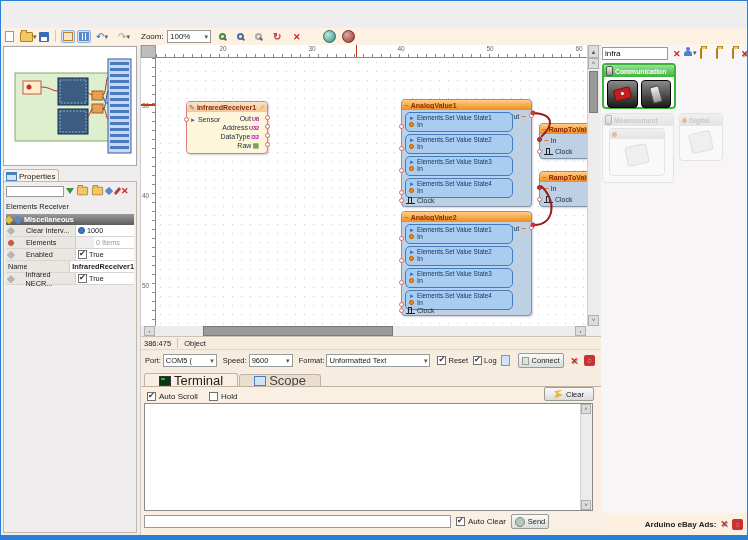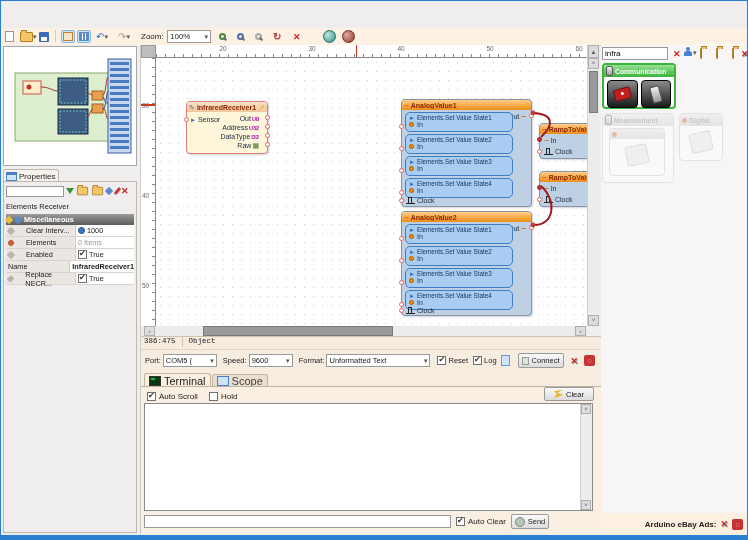--- a/index.html
+++ b/index.html
@@ -116,28 +116,28 @@
   .toolbtn{width:30px;height:26px;background:linear-gradient(#8a8a8a,#1a1a1a);border:1px solid #000;border-radius:4px;display:flex;align-items:center;justify-content:center;}
   .irdev{width:15px;height:10px;background:#c02020;border:1px solid #701010;border-radius:2px;position:relative;transform:rotate(-15deg);}
   .irdev::after{content:"";position:absolute;width:3px;height:3px;background:#fff;border-radius:50%;top:3px;left:6px;}
   .remote{width:8px;height:15px;background:linear-gradient(#f0f0f0,#9a9a9a);border:1px solid #555;border-radius:2px;transform:rotate(-15deg);}
   .ghost{width:20px;height:18px;background:#e8e8e8;border:1px solid #bbb;border-radius:3px;transform:rotate(-12deg);}
   .person{width:9px;height:10px;position:relative;}
   .person::before{content:"";position:absolute;left:2.5px;top:0;width:4px;height:4px;border-radius:50%;background:#4a80d0;}
   .person::after{content:"";position:absolute;left:0.5px;top:4px;width:8px;height:5px;border-radius:3px 3px 0 0;background:#4a80d0;}
 
   
-  .statusbar{left:140px;top:335px;width:460px;height:14px;background:#f6ecdf;border-top:1px solid #cfc2ae;border-bottom:1px solid #e2d6c4;box-sizing:border-box;display:flex;align-items:flex-start;font-size:7.5px;font-family:Liberation Mono, monospace;}
+  .statusbar{left:140px;top:335px;width:460px;height:14px;background:#f6ecdf;border-top:1px solid #cfc2ae;border-bottom:1px solid #e2d6c4;box-sizing:border-box;display:flex;align-items:center;font-size:7.5px;}
   .vsep{width:1px;height:10px;background:#cfc2ae;margin:0 6px;}
   .commbar{left:140px;top:349px;width:460px;height:21px;background:#f6ecdf;display:flex;align-items:center;font-size:7.5px;}
   .btn{background:linear-gradient(#fafafa,#dcdcdc);border:1px solid #9a9a9a;border-radius:2px;display:flex;align-items:center;justify-content:center;gap:3px;box-sizing:border-box;font-size:7.5px;color:#222;}
   .power{width:11px;height:11px;background:#c83232;border-radius:2px;color:#fff;font-size:7px;text-align:center;line-height:11px;}
   .g-wrenchx::before{content:"✕";color:#cc2222;font-weight:bold;font-size:9px;text-shadow:1px 1px 0 #8aa;}
   .tabs{left:140px;top:370px;width:460px;height:15px;background:#f6ecdf;display:flex;align-items:flex-end;padding-left:3px;box-sizing:border-box;gap:1px;}
-  .tab{height:14px;display:flex;align-items:center;gap:3px;padding:0 4px;border:1px solid #c0b4a0;border-bottom:none;border-radius:3px 3px 0 0;font-size:11px;box-sizing:border-box;text-align:center;}
+  .tab{height:14px;display:flex;align-items:center;gap:3px;padding:0 14px;border:1px solid #c0b4a0;border-bottom:none;border-radius:3px 3px 0 0;font-size:13px;box-sizing:border-box;text-align:center;}
   .tab.active{background:#f9efe2;position:relative;top:1px;}
   .tab.inactive{background:#ead! ;background:#eadfce;color:#444;height:12px;}
   .term-ic{width:10px;height:8px;background:#08380f;border:1px solid #333;position:relative;}
   .term-ic::after{content:"";position:absolute;left:1px;top:1px;width:4px;height:2px;background:#2fae4f;}
   .scope-ic{width:10px;height:8px;background:#cfe4f7;border:1px solid #4a80c0;}
   .termbody{left:140px;top:385px;width:460px;height:149px;background:#f9efe2;border-top:1px solid #c0b4a0;box-sizing:border-box;}
   .broom{width:9px;height:9px;background:#e8b830;clip-path:polygon(100% 0,40% 35%,100% 60%,0 100%,30% 45%,0 20%);}
   .sendic{width:8px;height:8px;border-radius:50%;background:#b8c8b8;border:1px solid #788878;}
   .txtarea{position:absolute;background:#fff;border:1px solid #8a8a8a;box-sizing:border-box;}
   .ads{left:600px;top:512px;width:148px;height:22px;background:#fdf0e1;display:flex;align-items:center;justify-content:flex-end;gap:4px;padding-right:6px;box-sizing:border-box;}
@@ -271,21 +271,21 @@
           <span class="val">
               <span class="bluedot"></span>
               <span>1000</span>
             </span>
         </div>
         <div class="grow">
           <span class="lab">
               <span class="wr red"></span>
               <span>Elements</span>
             </span>
-          <span class="val" style="color:#999;">
+          <span class="val" style="color:#999;margin-left:18px;">
               <span>0 Items</span>
             </span>
         </div>
         <div class="grow">
           <span class="lab">
               <span class="wr"></span>
               <span>Enabled</span>
             </span>
           <span class="val">
               <span class="cb checked"></span>
@@ -296,21 +296,21 @@
           <span class="lab">
               <span>Name</span>
             </span>
           <span class="val" style="font-weight:bold;">
               <span>InfraredReceiver1</span>
             </span>
         </div>
         <div class="grow">
           <span class="lab">
               <span class="wr"></span>
-              <span>Replace NECR...</span>
+              <span>Infrared NECR...</span>
             </span>
           <span class="val">
               <span class="cb checked"></span>
               <span>True</span>
             </span>
         </div>
       </div>
     </div>
   </div>
 

